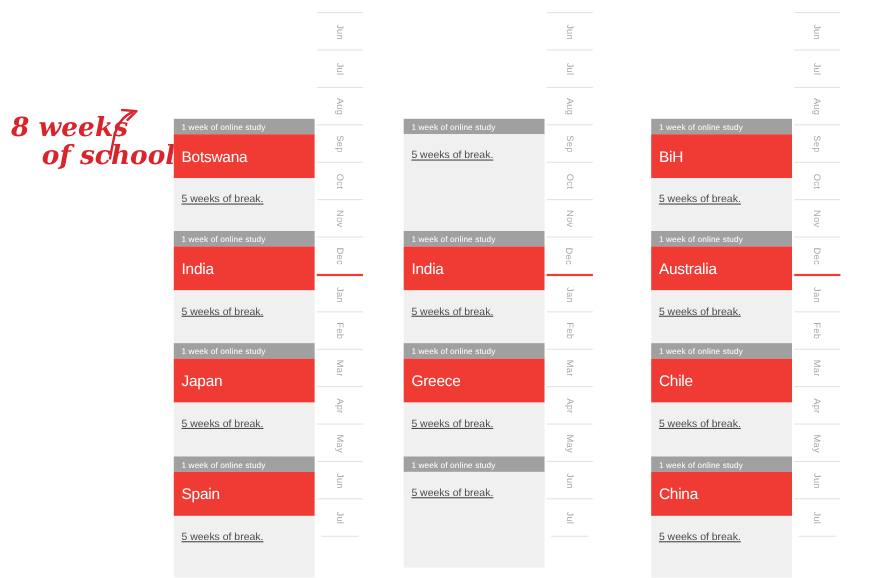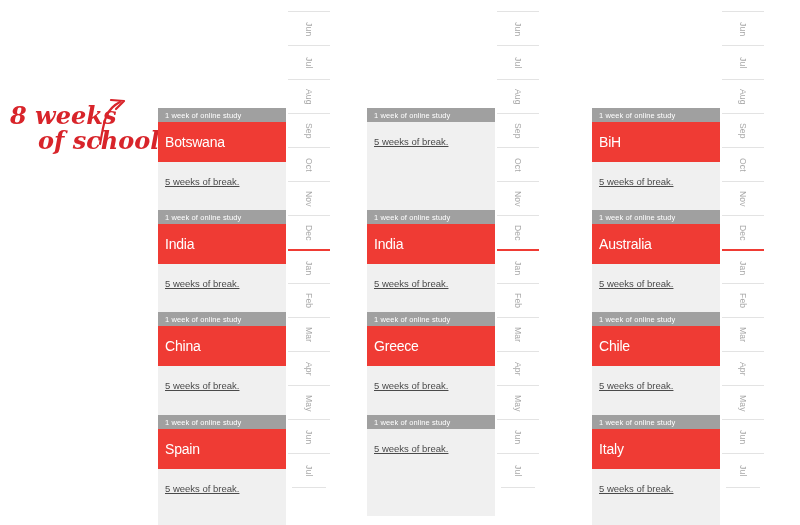--- a/index.html
+++ b/index.html
@@ -166,21 +166,21 @@
           <div class="country-bar">
             <span>India</span>
           </div>
           <div class="break-box" style="height: 88px;"><span>5 weeks of break.</span></div>
         </div>
         <div class="block" style="top: 268px;">
           <div class="study-bar">
             <span>1 week of online study</span>
           </div>
           <div class="country-bar">
-            <span>China</span>
+            <span>Japan</span>
           </div>
           <div class="break-box" style="height: 89px;"><span>5 weeks of break.</span></div>
         </div>
         <div class="block" style="top: 371px;">
           <div class="study-bar">
             <span>1 week of online study</span>
           </div>
           <div class="country-bar">
             <span>Spain</span>
           </div>
@@ -339,21 +339,21 @@
           <div class="country-bar">
             <span>Chile</span>
           </div>
           <div class="break-box" style="height: 89px;"><span>5 weeks of break.</span></div>
         </div>
         <div class="block" style="top: 371px;">
           <div class="study-bar">
             <span>1 week of online study</span>
           </div>
           <div class="country-bar">
-            <span>Italy</span>
+            <span>China</span>
           </div>
           <div class="break-box" style="height: 87px;"><span>5 weeks of break.</span></div>
         </div>
       </div>
       <div class="month-axis" style="left: 722px;">
         <div class="month-cell" style="top: 11px;">
           <div class="mlabel">Jun</div>
         </div>
         <div class="month-cell" style="top: 45px;">
           <div class="mlabel">Jul</div>

